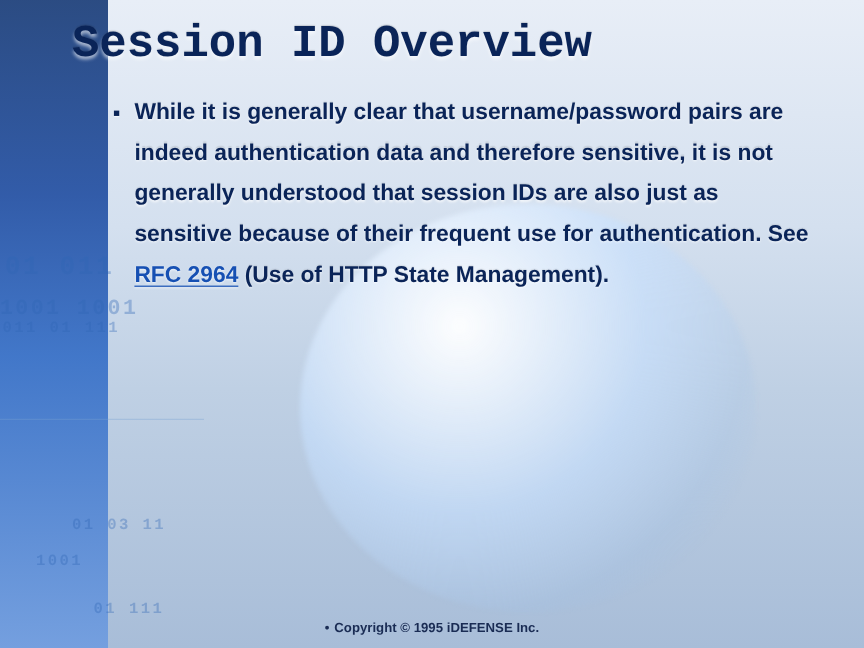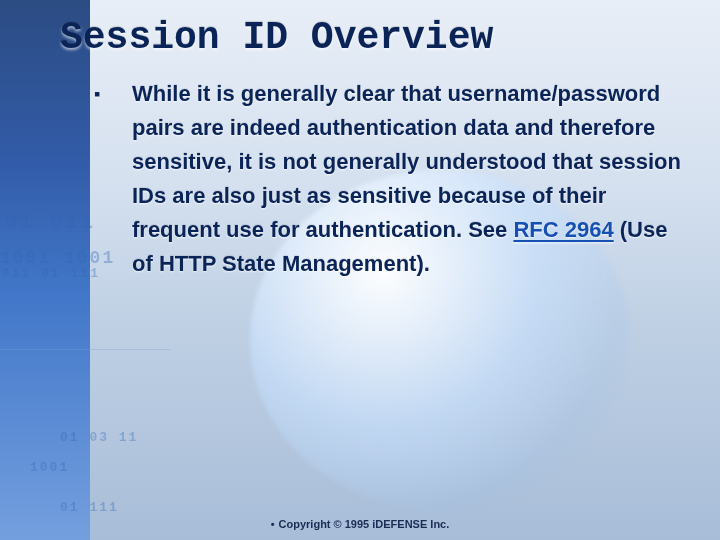--- a/index.html
+++ b/index.html
@@ -41,23 +41,22 @@
   }
   .body {
     padding-left: 34px;
   }
   .bullet-row { display:flex; }
   .bullet-mark {
     flex:0 0 18px; font-size:18px; line-height:34px; font-weight:800; color:#0a2458;
     text-shadow:0 1px 1px rgba(255,255,255,.7);
   }
   .bullet-text {
-    font-size: 22px; font-weight:700; line-height:34px; color:#0a2458;
+    font-size: 19px; font-weight:700; line-height:34px; color:#0a2458;
     text-shadow: 0 1px 2px rgba(255,255,255,.75), 0 -1px 1px rgba(0,0,0,.1);
-    margin-left: 20px;
   }
   .bullet-text .link {
     color:#1650b3; text-decoration: underline; text-underline-offset:3px;
     text-shadow: 0 1px 2px rgba(255,255,255,.75);
   }
   .footer {
     position:absolute; left:0; right:0; bottom:10px; text-align:center;
     font-size:11px; font-weight:700; color:#1a2c54;
   }
   .footer .dot { margin-right:4px; }
@@ -67,21 +66,21 @@
 
 <div class="bg">
   <div class="leftstripe"></div>
   <div class="blob" style="left:250px; top:170px; width:380px; height:340px;"></div>
   <div class="grid" style="left:0; top:230px; width:170px; height:120px; border-width:0 0 1px 0;"></div>
   <div class="tick" style="left:4px; top:210px; font-size:22px;">01 011</div>
   <div class="tick" style="left:0px; top:248px; font-size:18px;">1001 1001</div>
   <div class="tick" style="left:2px; top:266px; font-size:13px;text-align:center;">011 01 111</div>
   <div class="tick" style="left:60px; top:430px; font-size:13px;">01 03 11</div>
   <div class="tick" style="left:30px; top:460px; font-size:13px;">1001</div>
-  <div class="tick" style="left:60px; top:500px; font-size:13px;">01 111</div>
+  <div class="tick" style="left:78px; top:500px; font-size:13px;">01 111</div>
 </div>
 
 <div class="slide">
   <h1 class="title">Session ID Overview</h1>
 
   <div class="body">
     <div class="bullet-row">
       <div class="bullet-mark">▪</div>
       <div class="bullet-text">
         <span>While it is generally clear that username/password pairs are indeed authentication data and therefore sensitive, it is not generally understood that session IDs are also just as sensitive because of their frequent use for authentication. See </span><span class="link">RFC 2964</span><span> (Use of HTTP State Management).</span>

